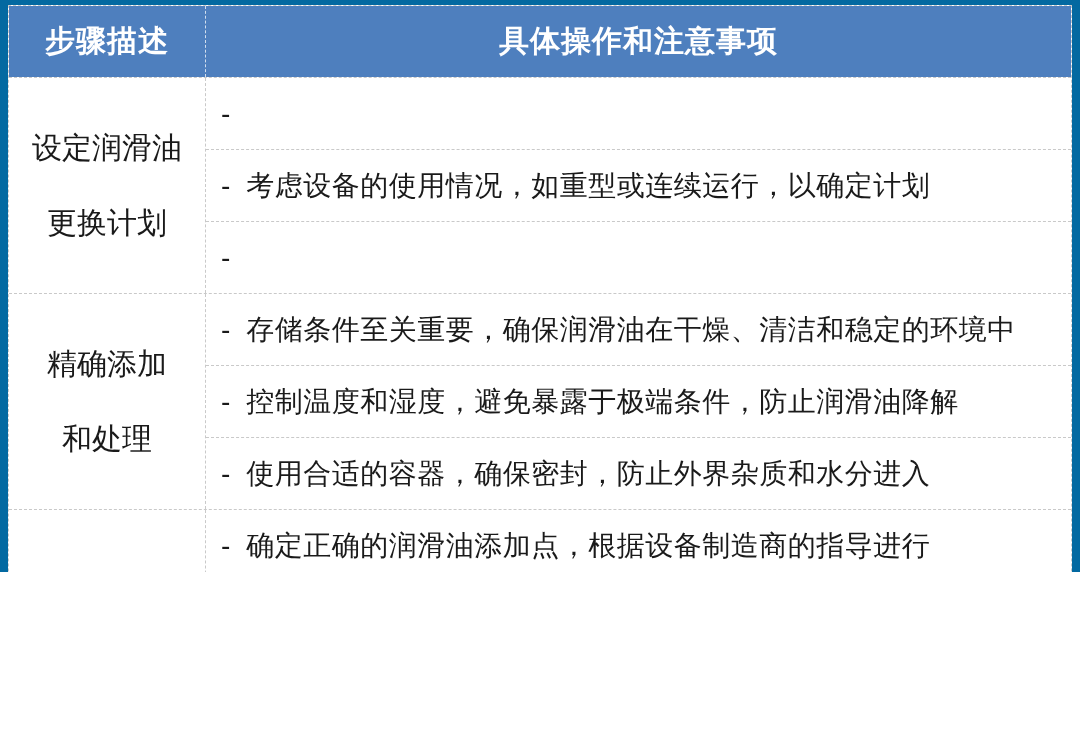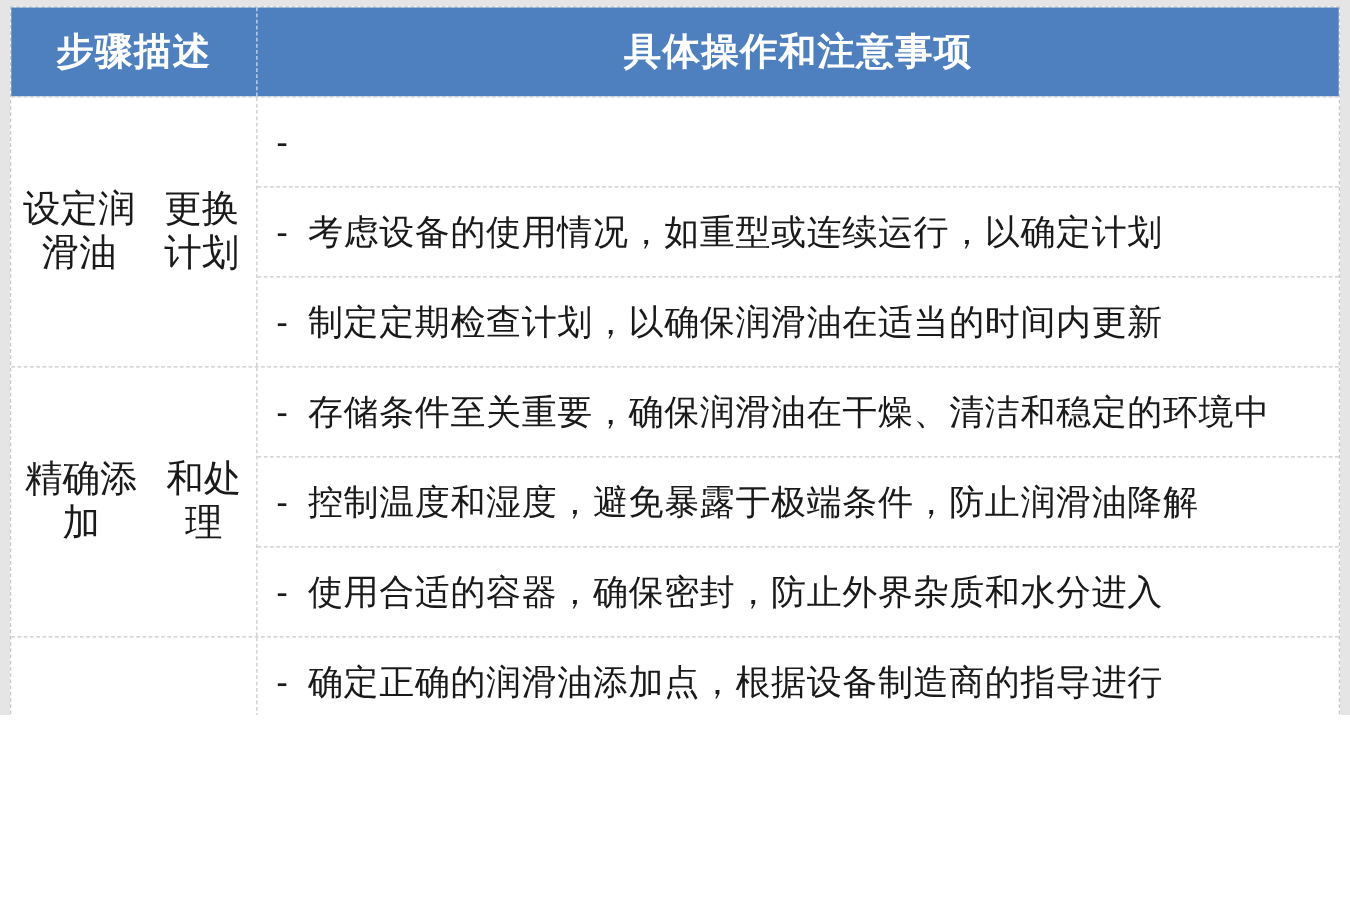--- a/index.html
+++ b/index.html
@@ -1,19 +1,19 @@
 <!DOCTYPE html>
 <html style="--header-bg: #4E7FBE; --header-text: #FFFFFF; --body-text: #1A1A1A; --border: #C9C9C9;"><head>
 <meta charset="utf-8">
 <style>
   html,body{margin:0;padding:0;background:#ffffff;}
   .screen{
     position:relative;
     width:1080px;height:572px;
-    background:#e5e5e5;
+    background:#0369a1;
     font-family:"Liberation Sans","DejaVu Sans",sans-serif;
     color:var(--body-text,#1a1a1a);
     overflow:hidden;
   }
   .table{
     position:absolute;
     left:8px;top:5px;
     width:1064px;height:721px;
     display:flex;flex-direction:column;
     border:1px dashed var(--border,#c9c9c9);
@@ -38,21 +38,21 @@
   .group{
     display:flex;
     flex:1 1 0;
     border-top:1px dashed var(--border,#c9c9c9);
     box-sizing:border-box;
   }
   .label-cell{
     width:197px;flex:0 0 197px;
     border-right:1px dashed var(--border,#c9c9c9);
     box-sizing:border-box;
-    display:flex;
+    display:flex;flex-direction:column;
     align-items:center;justify-content:center;
     row-gap:40px;
     font-size:30px;
     text-align:center;
   }
   .label-line{line-height:1.15;}
   .items{
     flex:1;
     display:flex;flex-direction:column;
   }
@@ -90,21 +90,20 @@
       <div class="items">
         <div class="item">
           <span class="dash">-</span>
         </div>
         <div class="item">
           <span class="dash">-</span>
           <span class="item-text">考虑设备的使用情况，如重型或连续运行，以确定计划</span>
         </div>
         <div class="item">
           <span class="dash">-</span>
-          <span class="item-text">制定定期检查计划，以确保润滑油在适当的时间内更新</span>
         </div>
       </div>
     </div>
 
     <div class="group">
       <div class="label-cell">
         <div class="label-line">精确添加</div>
         <div class="label-line">和处理</div>
       </div>
       <div class="items">

